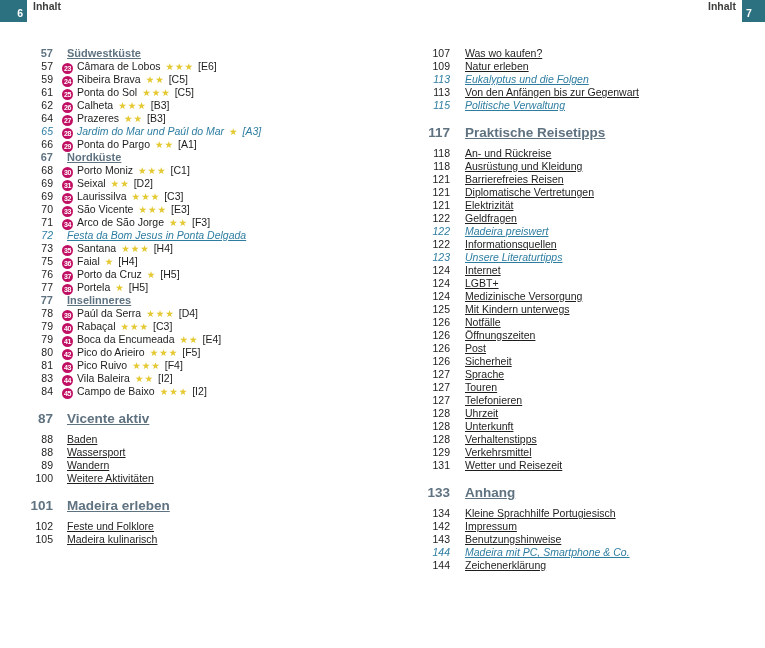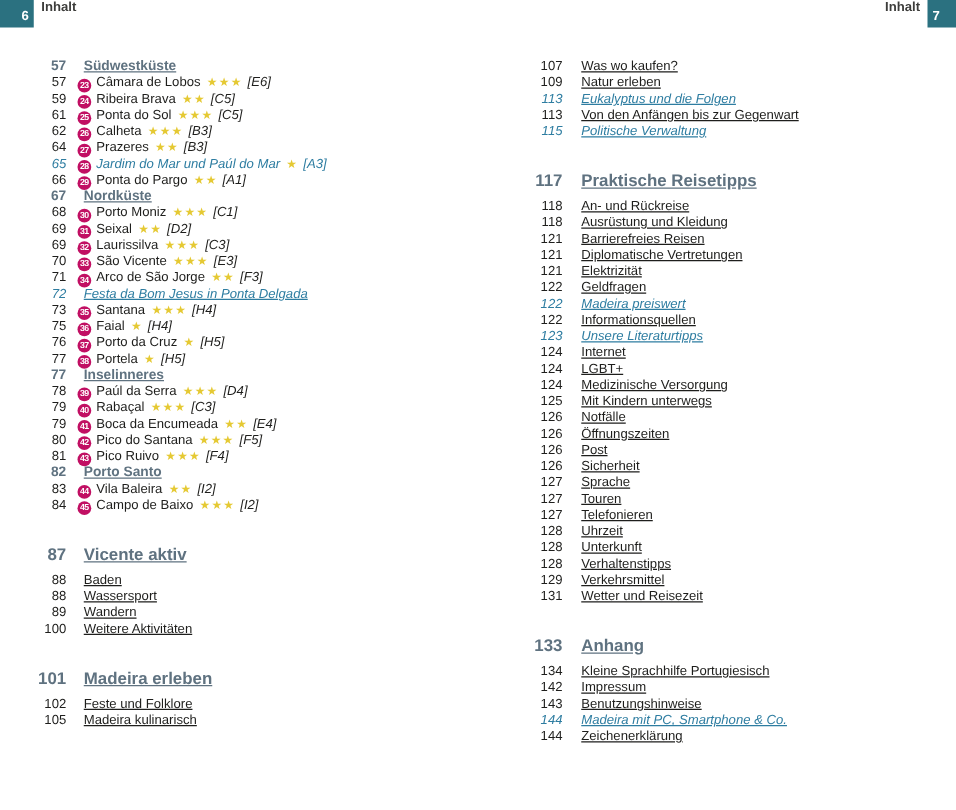--- a/index.html
+++ b/index.html
@@ -33,32 +33,32 @@
   .row{display:flex;font-size:10.5px;line-height:13px;color:var(--ink);}
   .num{flex:0 0 37px;text-align:right;}
   .col-right .num{flex:0 0 30px;}
   .content{margin-left:9px;white-space:nowrap;}
   .col-right .content{margin-left:15px;}
   .content.noBadge{padding-left:5px;text-decoration:underline;}
   .col-right .content.noBadge{padding-left:0;}
   
   .row.section{color:var(--heading);font-weight:bold;font-size:11px;}
   .row.chapter{color:var(--heading);font-weight:bold;font-size:13.5px;
-    line-height:17px;margin-bottom:6px;margin-top:24px;}
+    line-height:17px;margin-bottom:6px;}
   
   .row.accent, .row.accent .num{color:var(--accent);font-style:italic;}
   
   .badge{display:inline-flex;align-items:center;justify-content:center;
     width:11px;height:11px;border-radius:50%;background:var(--badge);
     color:#fff;font-size:7px;font-weight:bold;font-style:normal;
     margin-right:4px;transform:translateY(1px);letter-spacing:-0.3px;}
   
   .stars{color:var(--star);font-size:9.5px;letter-spacing:1px;
     margin-left:5px;font-style:normal;}
-  .grid{margin-left:4px;font-style:italic;}
+  .grid{margin-left:4px;}
 </style>
 </head>
 <body>
 
 <div class="tab tab-left">
   <span>6</span>
 </div>
 <div class="runhead runhead-left">
   <span>Inhalt</span>
 </div>
@@ -162,32 +162,28 @@
       <div class="row">
         <span class="num">79</span>
         <span class="content"><span class="badge">40</span><span>Rabaçal</span><span class="stars">★★★</span><span class="grid">[C3]</span></span>
       </div>
       <div class="row">
         <span class="num">79</span>
         <span class="content"><span class="badge">41</span><span>Boca da Encumeada</span><span class="stars">★★</span><span class="grid">[E4]</span></span>
       </div>
       <div class="row">
         <span class="num">80</span>
-        <span class="content"><span class="badge">42</span><span>Pico do Santana</span><span class="stars">★★★</span><span class="grid">[F5]</span></span>
+        <span class="content"><span class="badge">42</span><span>Pico do Arieiro</span><span class="stars">★★★</span><span class="grid">[F5]</span></span>
       </div>
       <div class="row">
         <span class="num">81</span>
         <span class="content"><span class="badge">43</span><span>Pico Ruivo</span><span class="stars">★★★</span><span class="grid">[F4]</span></span>
       </div>
     </div>
     <div class="group">
-      <div class="row section">
-        <span class="num">82</span>
-        <span class="content noBadge"><span>Porto Santo</span></span>
-      </div>
       <div class="row">
         <span class="num">83</span>
         <span class="content"><span class="badge">44</span><span>Vila Baleira</span><span class="stars">★★</span><span class="grid">[I2]</span></span>
       </div>
       <div class="row">
         <span class="num">84</span>
         <span class="content"><span class="badge">45</span><span>Campo de Baixo</span><span class="stars">★★★</span><span class="grid">[I2]</span></span>
       </div>
     </div>
     <div class="group chapter">

